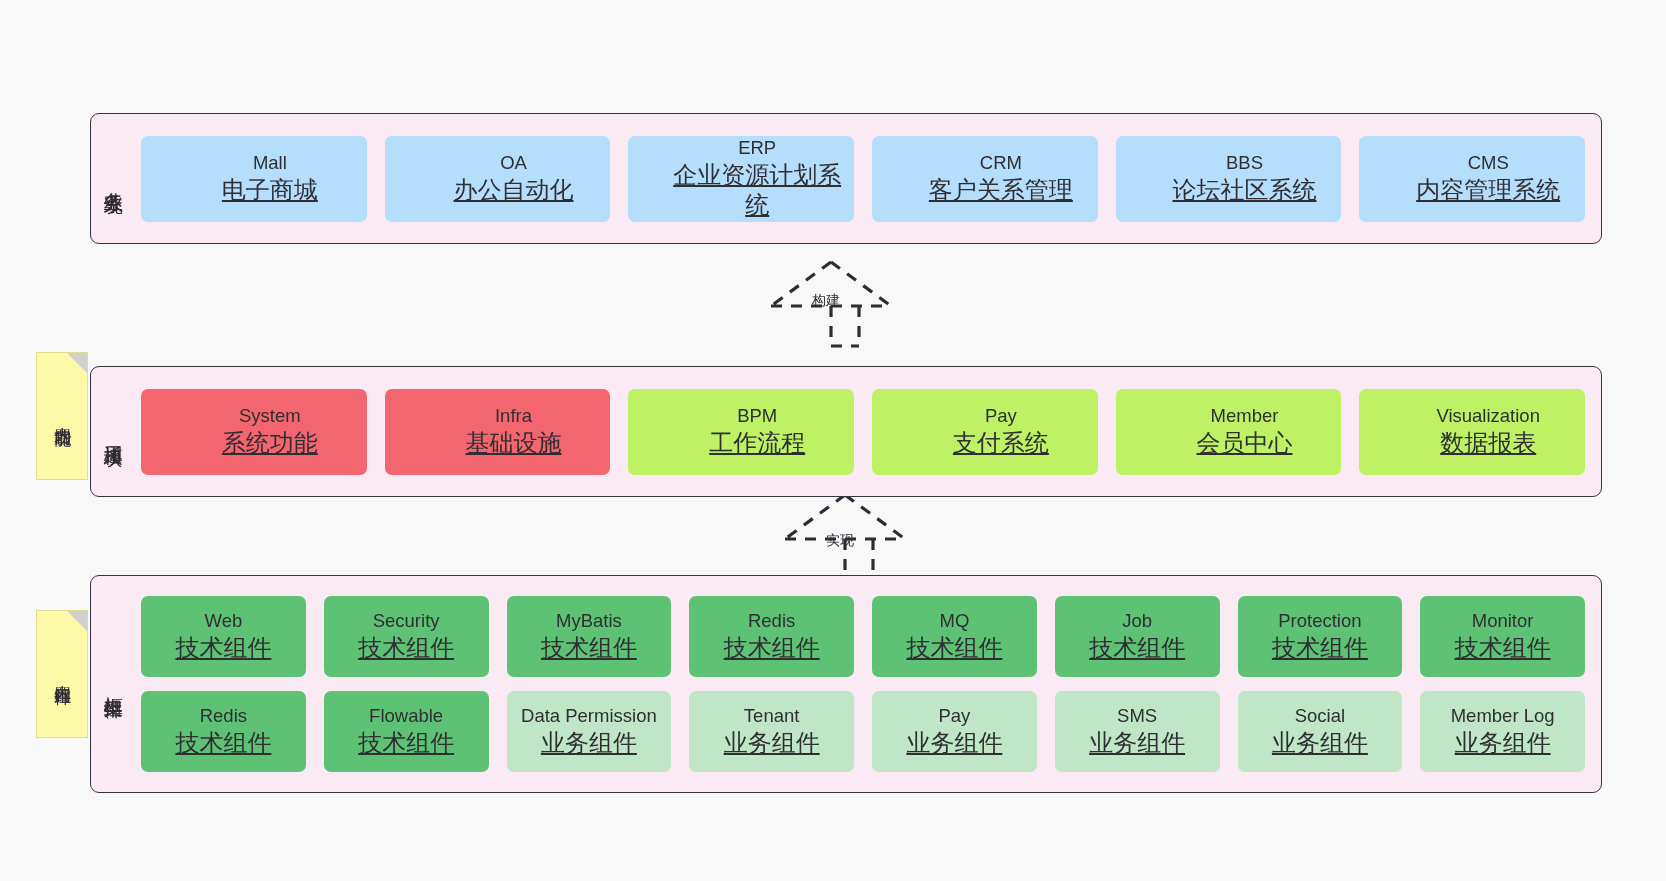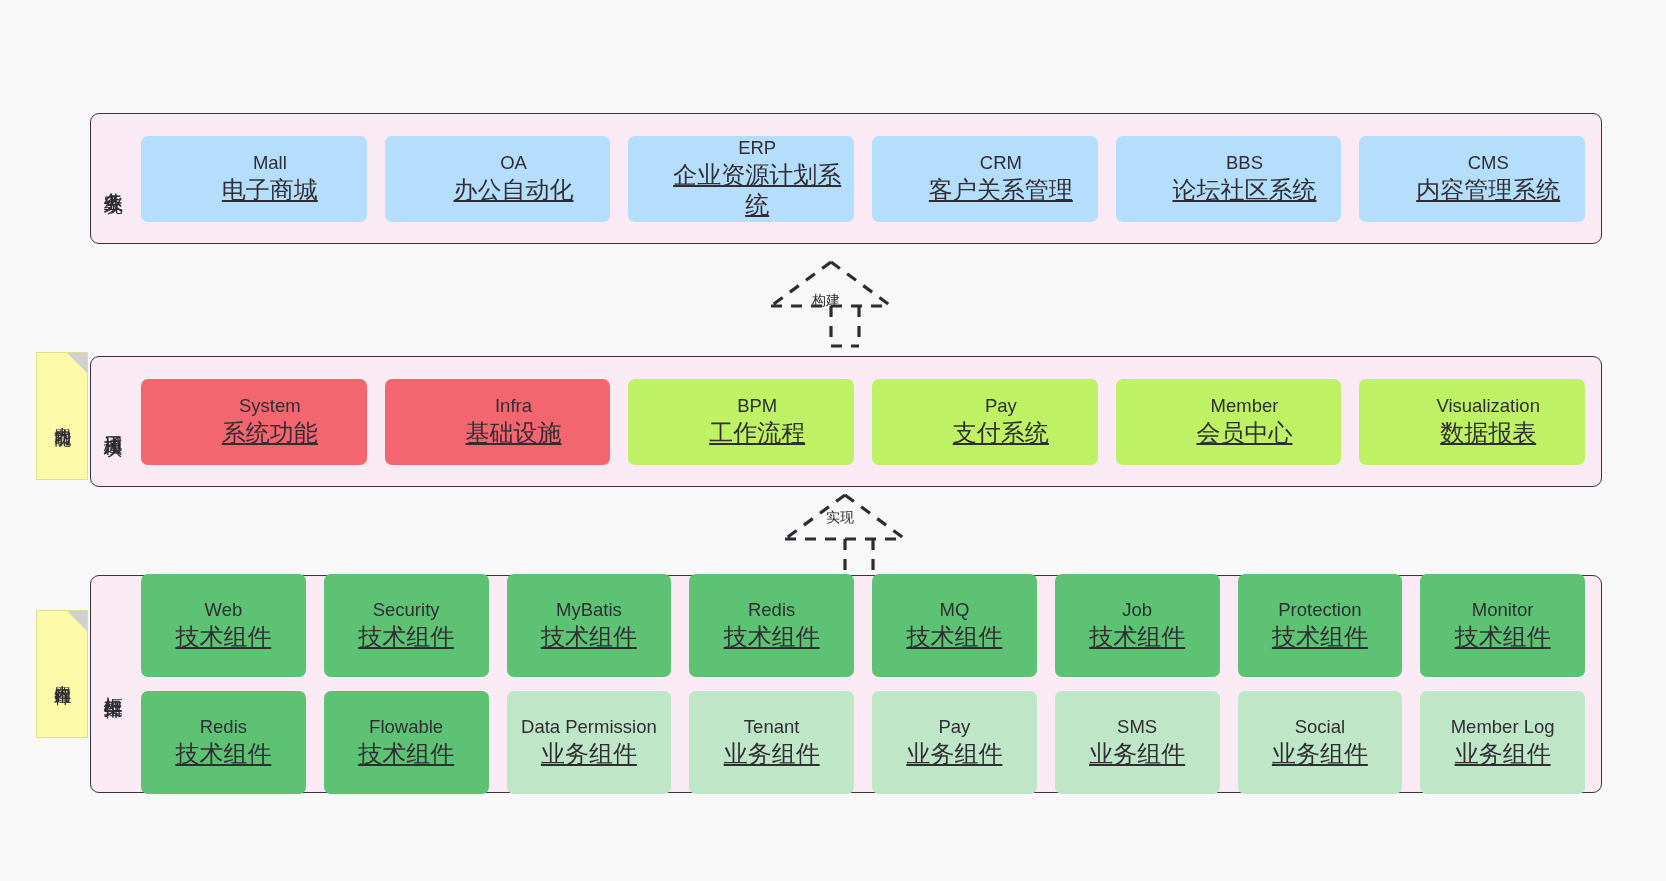--- a/index.html
+++ b/index.html
@@ -68,24 +68,24 @@
 
   
   .f-blue      {background:#b5ddfc;}
   .f-red       {background:#f4666f;}
   .f-pink      {background:#bef264;}
   .f-green     {background:#5ec275;}
   .f-lightgreen{background:#bfe6c7;}
 
   
   #layer-business {left:90px;  top:113px; width:1512px; height:131px;}
-  #layer-common   {left:90px;  top:356px; width:1512px; height:131px;}
+  #layer-common   {left:90px;  top:366px; width:1512px; height:131px;}
   #layer-framework{left:90px;  top:575px; width:1512px; height:218px;}
   #layer-business  .cell,#layer-common .cell{height:86px;padding-left:36px;}
-  #layer-framework .cell{height:103px;}
+  #layer-framework .cell{height:81px;}
 
   
   .note{
     position:absolute;
     width:52px;
     background:#fcfaa8;
     border:1px solid #e2dd8a;
     box-sizing:border-box;
     display:flex;
     align-items:center;
@@ -114,21 +114,21 @@
     position:absolute;
     font-size:14px;
     color:#2e2b33;
     background:transparent;
     white-space:nowrap;
     user-select:none;
   }
   #connector-build    {left:756px;top:256px;width:150px;height:90px;}
   #connector-implement{left:770px;top:489px;width:150px;height:90px;}
   #connector-build .clabel    {left:56px;top:36px;}
-  #connector-implement .clabel{left:56px;top:20px;}
+  #connector-implement .clabel{left:56px;top:43px;}
 </style>
 </head>
 <body>
 
 <div class="stage">
 
   <div class="note" id="note-functions">
     <span class="fold"></span>
     <span>内置功能</span>
   </div>

